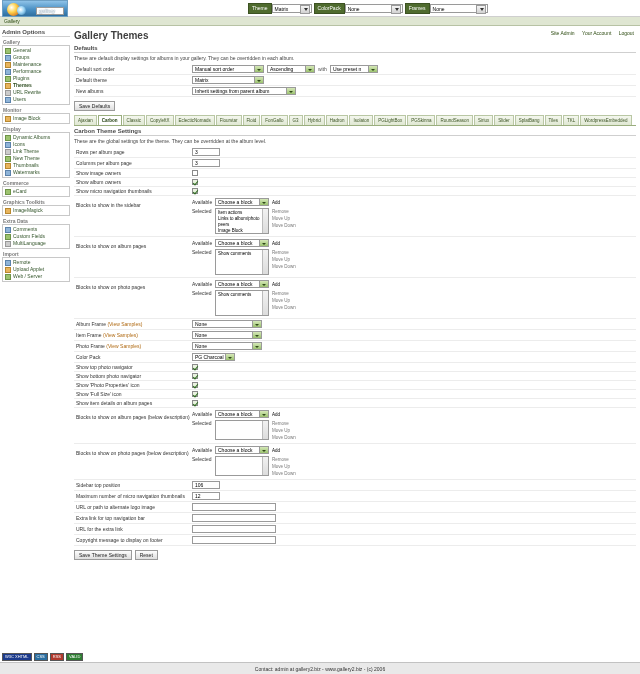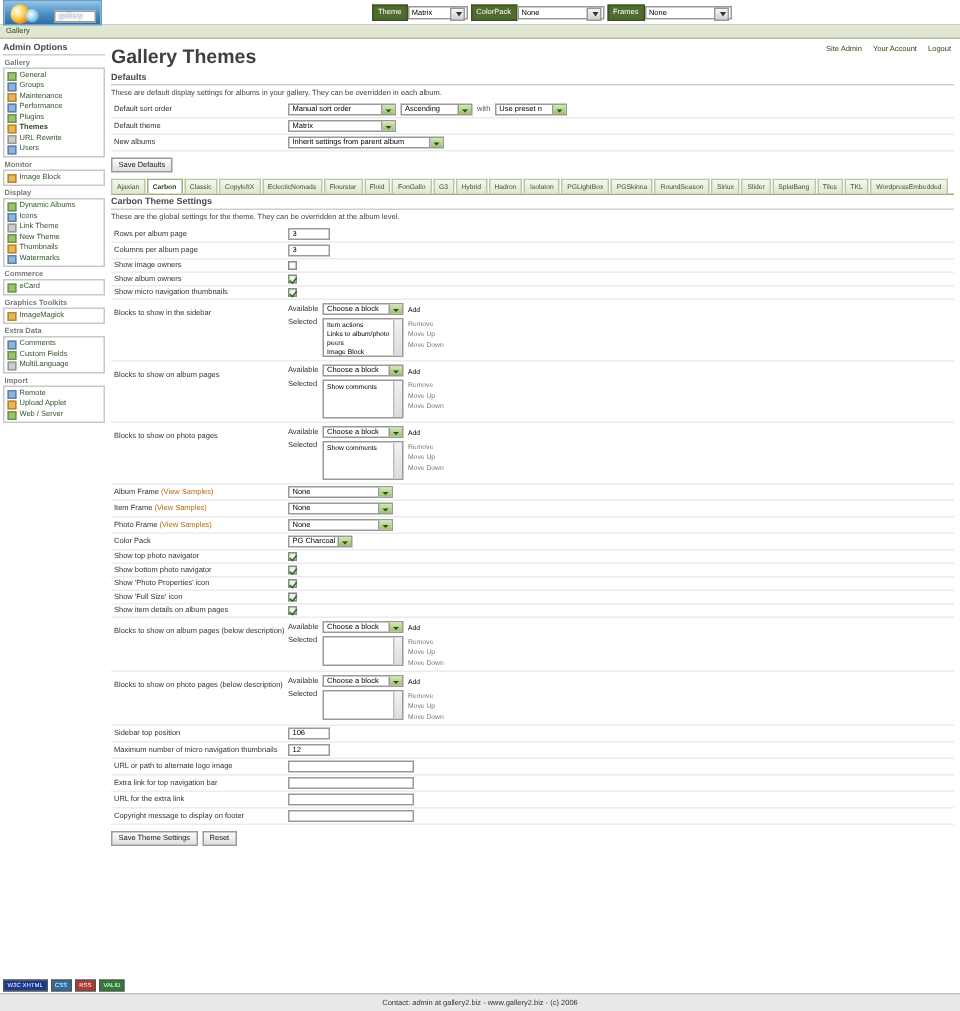--- a/index.html
+++ b/index.html
@@ -134,21 +134,21 @@
   }
   .sb-ico.blue { background: #8fb4d8; border-color: #5b82ab; }
   .sb-ico.orange { background: #e8b45c; border-color: #b8882f; }
   .sb-ico.grey { background: #cccccc; border-color: #999999; }
   
   .main {
     flex: 1;
     padding: 2px 4px 0 2px;
   }
   .pagetitle {
-    font-size: 13px;
+    font-size: 10px;
     font-weight: bold;
     color: #3f3f3f;
     margin: 2px 0 4px 0;
   }
   .adminlinks {
     position: absolute;
     right: 6px;
     top: 30px;
     font-size: 5px;
     color: #2c4a10;

